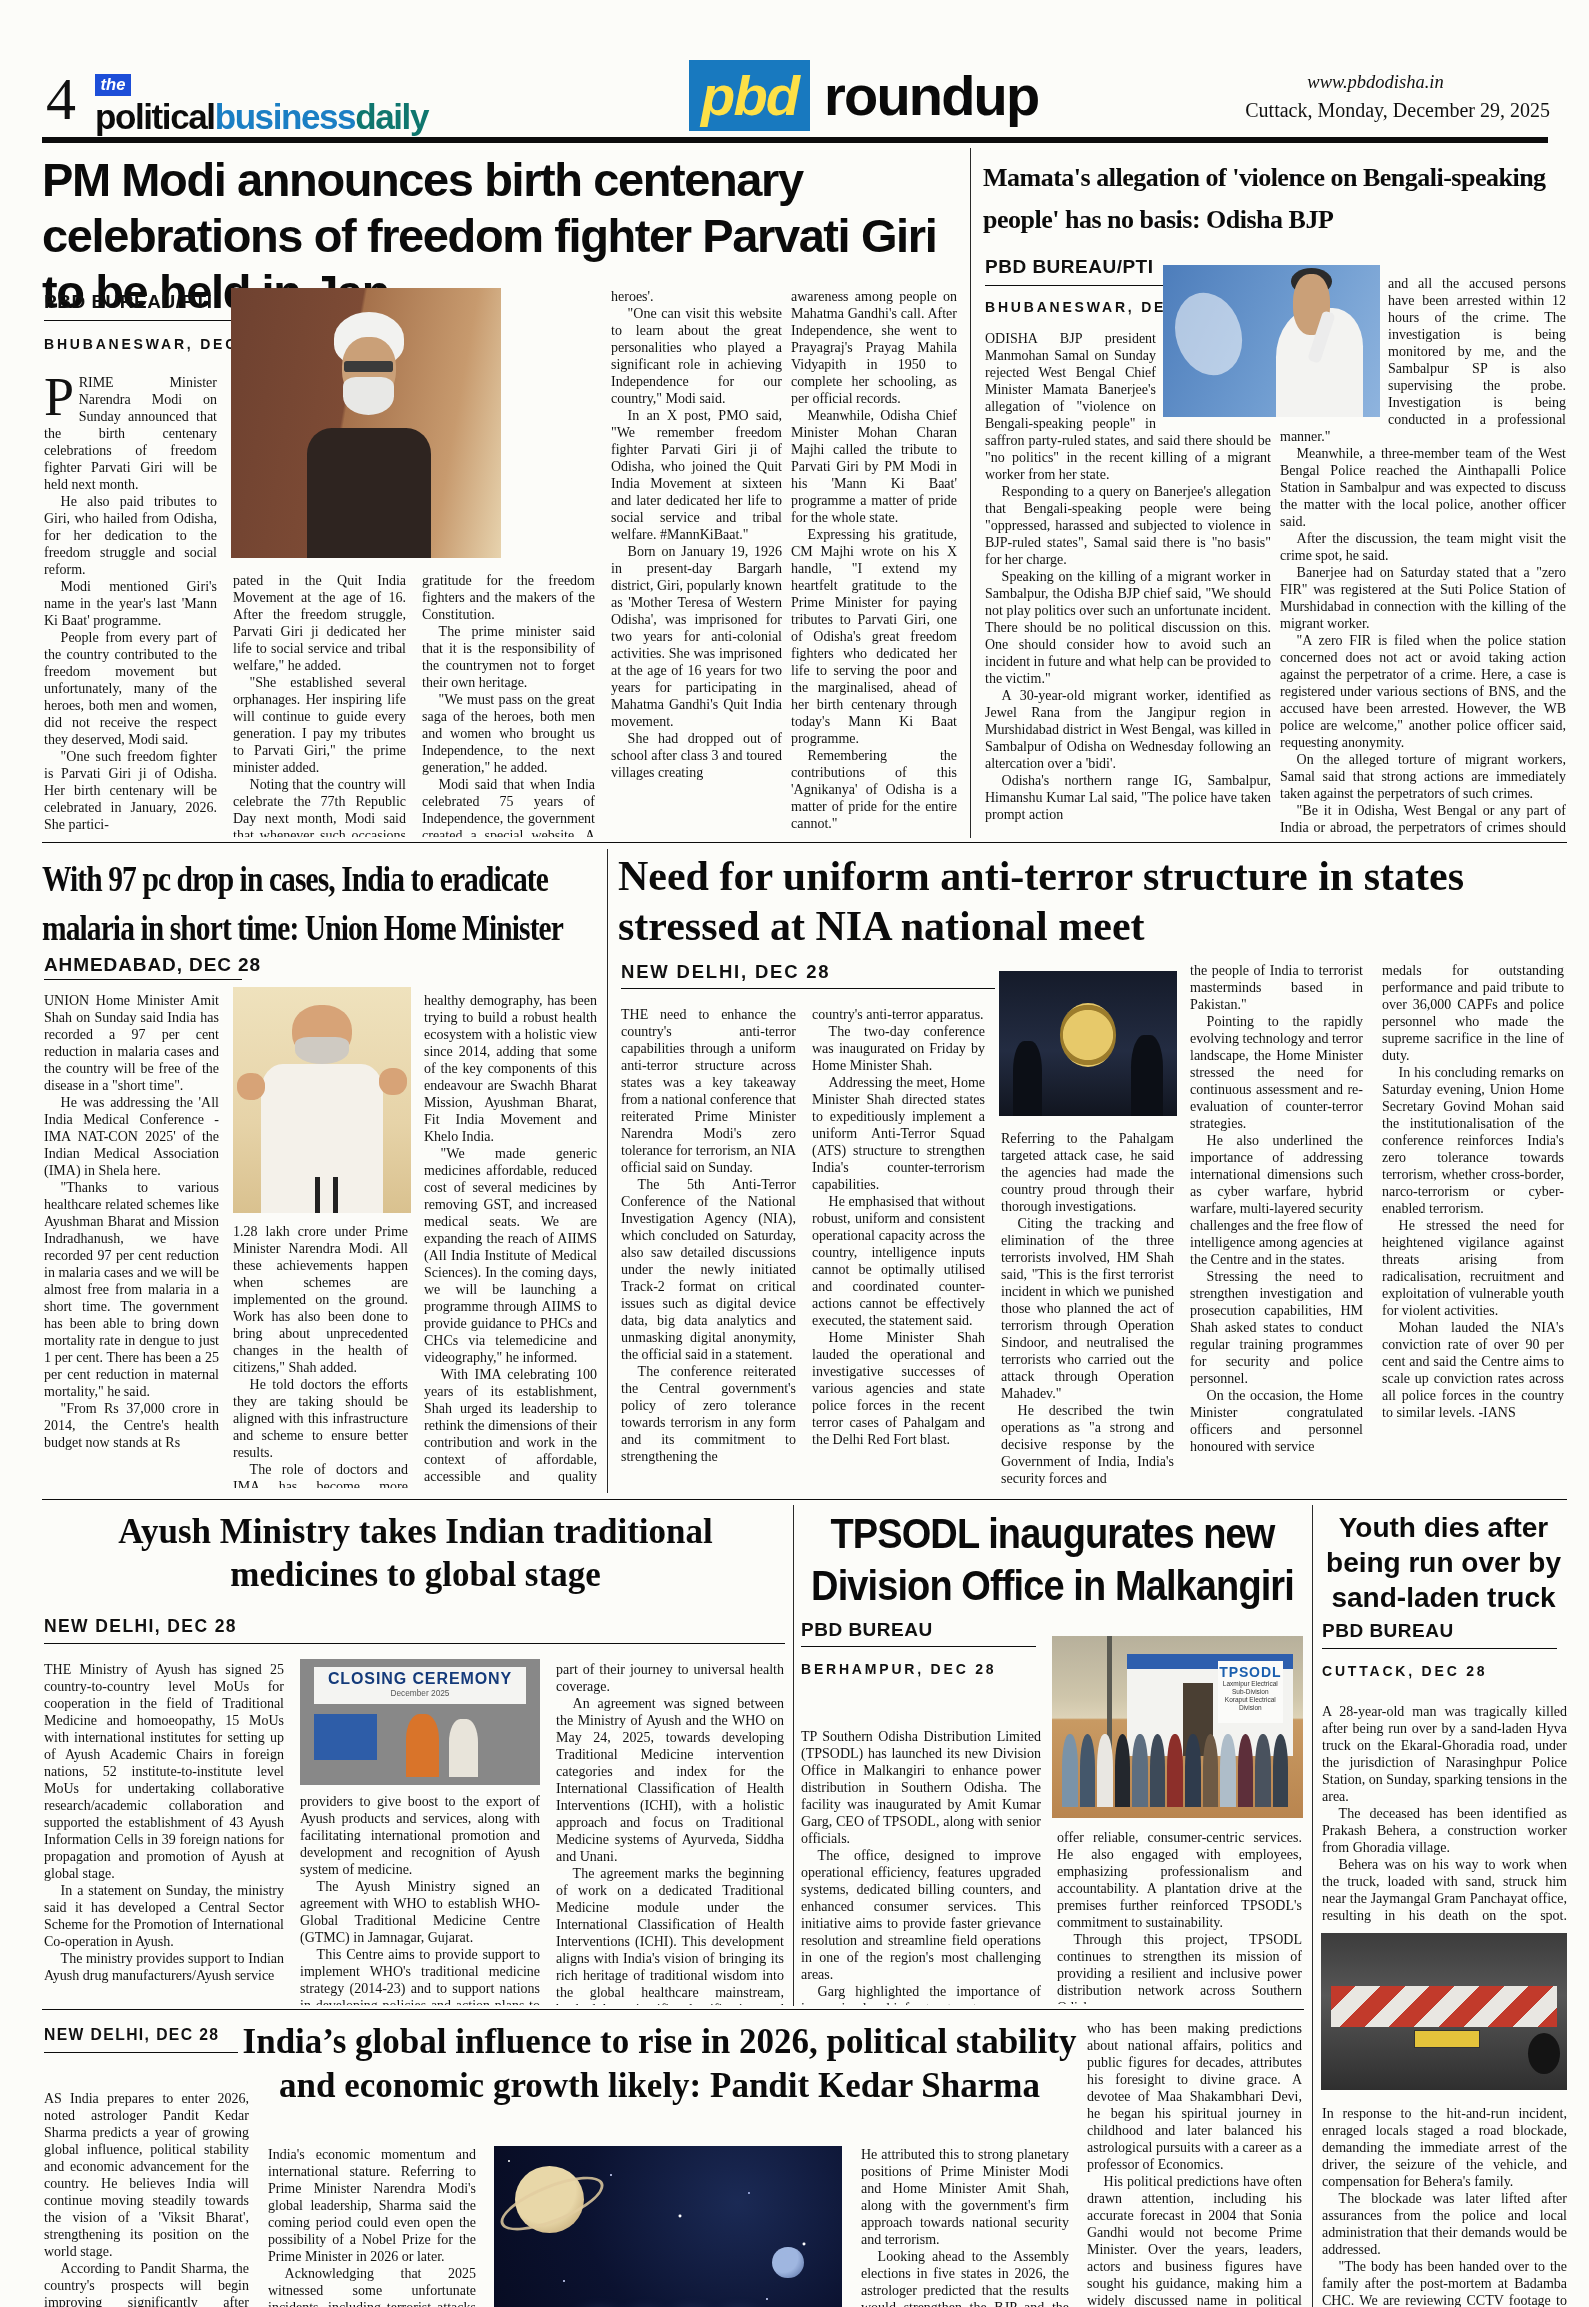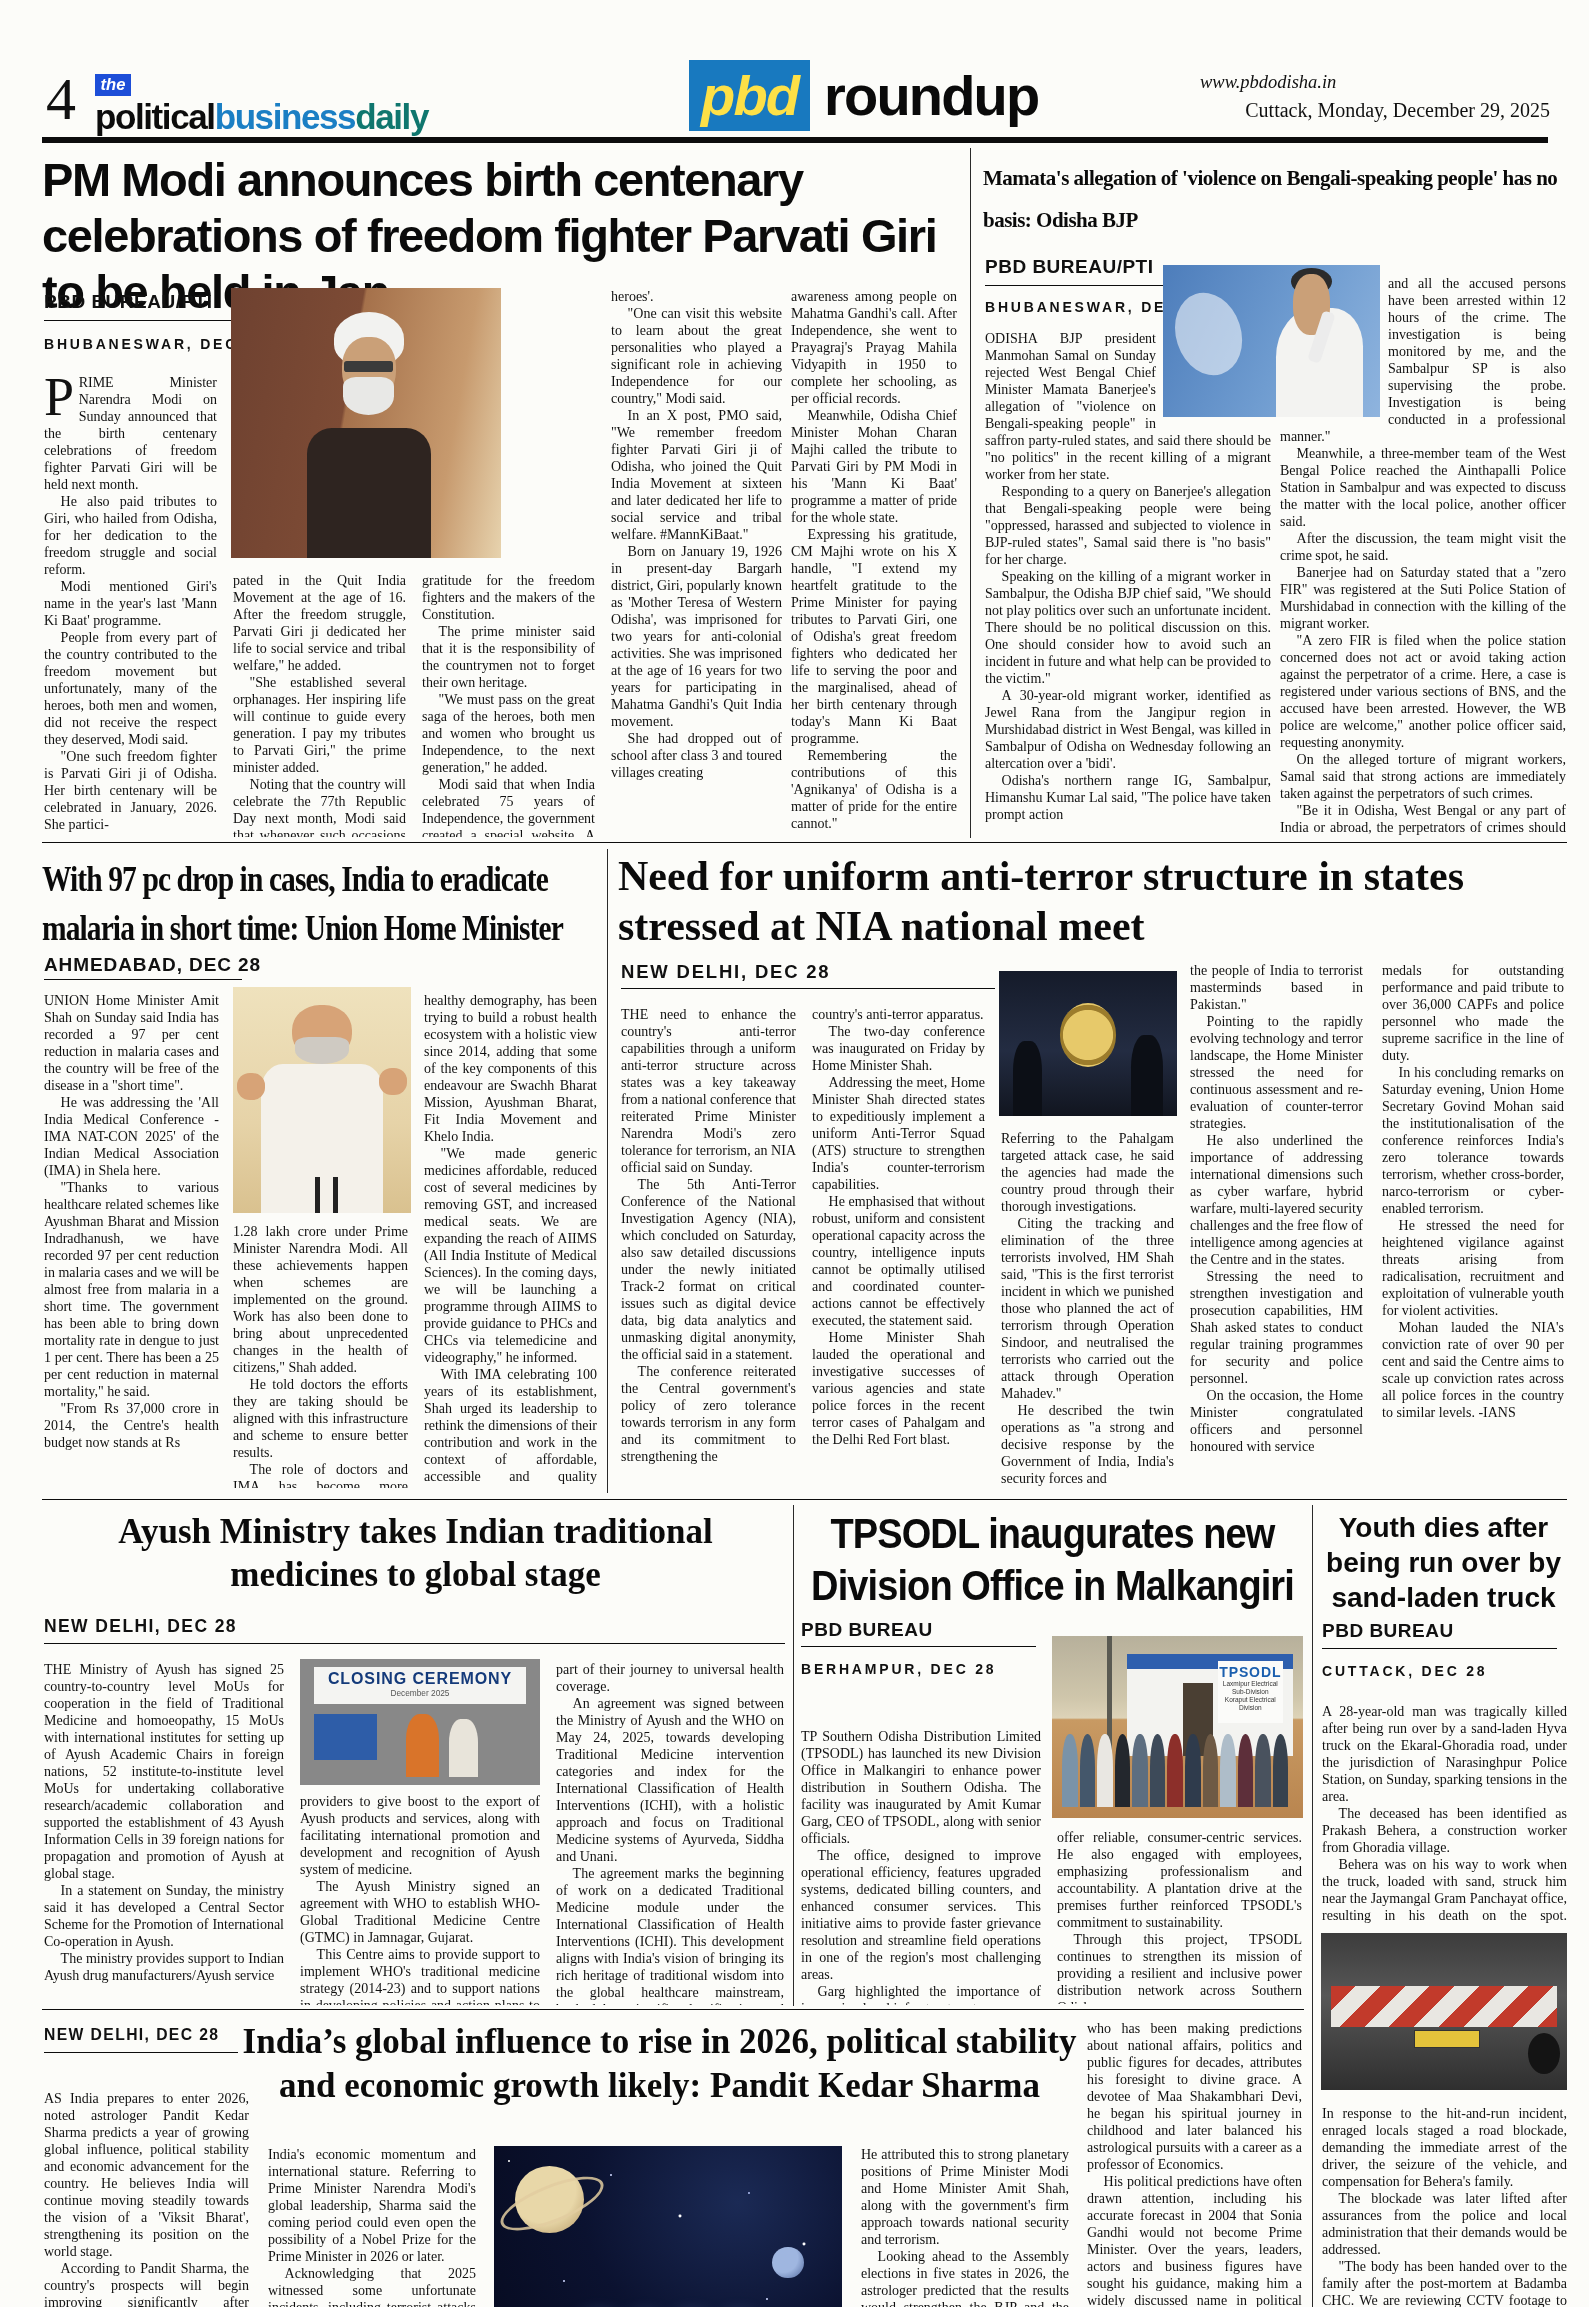--- a/index.html
+++ b/index.html
@@ -8,21 +8,21 @@
   .abs{position:absolute;}
   
   .pageno{font-family:"Liberation Serif",serif;font-size:60px;font-weight:400;}
   .logo-chip{background:#1d4ed8;color:#fff;font-family:"Liberation Sans",sans-serif;
              font-weight:700;font-style:italic;font-size:16.6px;padding:0.9px 5.5px;display:inline-block;}
   .logo-words{font-family:"Liberation Sans",sans-serif;font-weight:700;font-size:35px;letter-spacing:-1.4px;}
   .lw-political{color:#0c0c0c}.lw-business{color:#1b7fc4}.lw-daily{color:#0f766e}
   .mast{font-family:"Liberation Sans",sans-serif;font-weight:700;font-size:56px;letter-spacing:-1.8px;}
   .mast-pbd{background:#1879bf;color:#fde047;font-style:italic;padding:2.8px 12px;display:inline-block;margin-left:20px;}
   .mast-roundup{color:#0a0a0a;}
-  .site{font-style:italic;font-size:18.5px;text-align:left;}
+  .site{font-style:italic;font-size:18.5px;text-align:center;}
   .hdr-date{font-size:20px;text-align:right;}
   .rule-h{background:#0d0d0d;}
   .rule-v{background:#2a2a2a;width:1.4px;}
   
   .hl-sans{font-family:"Liberation Sans",sans-serif;font-weight:700;color:#0b0b0b;}
   .hl-serif{font-family:"Liberation Serif",serif;font-weight:700;color:#0b0b0b;}
   .byline{font-family:"Liberation Sans",sans-serif;font-weight:700;font-size:19px;letter-spacing:0.5px;}
   .dateline{font-family:"Liberation Sans",sans-serif;font-weight:700;font-size:14px;letter-spacing:2.8px;}
   .body-col{font-size:14px;line-height:17px;text-align:justify;overflow:hidden;}
   .body-col p{margin:0;text-indent:16.6px;}
@@ -150,21 +150,21 @@
     </div>
   <div class="abs body-col" style="left:791px;top:288px;width:166px;height:549px;">
       <p>awareness among people on Mahatma Gandhi's call. After Independence, she went to Prayagraj's Prayag Mahila Vidyapith in 1950 to complete her schooling, as per official records.</p>
       <p>Meanwhile, Odisha Chief Minister Mohan Charan Majhi called the tribute to Parvati Giri by PM Modi in his 'Mann Ki Baat' programme a matter of pride for the whole state.</p>
       <p>Expressing his gratitude, CM Majhi wrote on his X handle, "I extend my heartfelt gratitude to the Prime Minister for paying tributes to Parvati Giri, one of Odisha's great freedom fighters who dedicated her life to serving the poor and the marginalised, ahead of her birth centenary through today's Mann Ki Baat programme.</p>
       <p>Remembering the contributions of this 'Agnikanya' of Odisha is a matter of pride for the entire cannot."</p>
     </div>
 
   <div class="abs rule-v" style="left:970px;top:148px;height:690px;"></div>
 
-  <div class="abs hl-serif" style="left:983px;top:157px;width:584px;font-size:21px;line-height:42px;letter-spacing:-0.5px;">Mamata's allegation of 'violence on Bengali-speaking people' has no basis: Odisha BJP</div>
+  <div class="abs hl-serif" style="left:983px;top:157px;width:584px;font-size:26px;line-height:42px;letter-spacing:-0.5px;">Mamata's allegation of 'violence on Bengali-speaking people' has no basis: Odisha BJP</div>
   <div class="abs byline" style="left:985px;top:256px;">PBD BUREAU/PTI</div>
   <div class="abs rule-h" style="left:985px;top:285px;width:185px;height:1.4px;"></div>
   <div class="abs dateline" style="left:985px;top:299px;">BHUBANESWAR, DEC 28</div>
 
   <div class="photo photo-mamata" style="left:1163px;top:265px;width:217px;height:152px;">
     <div class="ph-inner mam-swash"></div>
     <div class="ph-inner mam-body"></div>
     <div class="ph-inner mam-hair"></div>
     <div class="ph-inner mam-head"></div>
     <div class="ph-inner mam-mic"></div>

